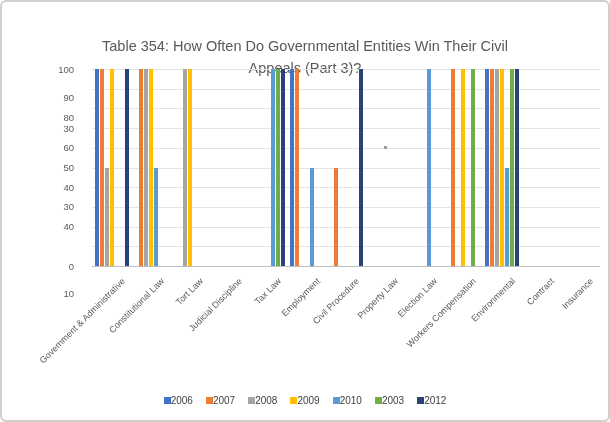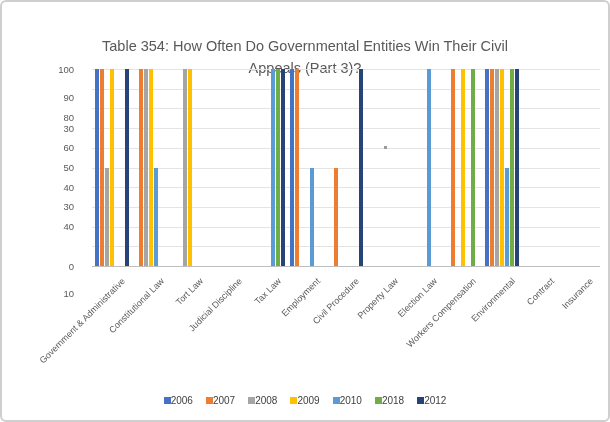--- a/index.html
+++ b/index.html
@@ -269,20 +269,20 @@
       <div class="legend-item">
         <span class="legend-swatch" style="background: rgb(255, 192, 0);"></span>
         <span>2009</span>
       </div>
       <div class="legend-item">
         <span class="legend-swatch" style="background: rgb(91, 155, 213);"></span>
         <span>2010</span>
       </div>
       <div class="legend-item">
         <span class="legend-swatch" style="background: rgb(112, 173, 71);"></span>
-        <span>2018</span>
+        <span>2003</span>
       </div>
       <div class="legend-item">
         <span class="legend-swatch" style="background: rgb(38, 68, 120);"></span>
         <span>2012</span>
       </div>
     </div>
 </div>
 
 </body></html>

